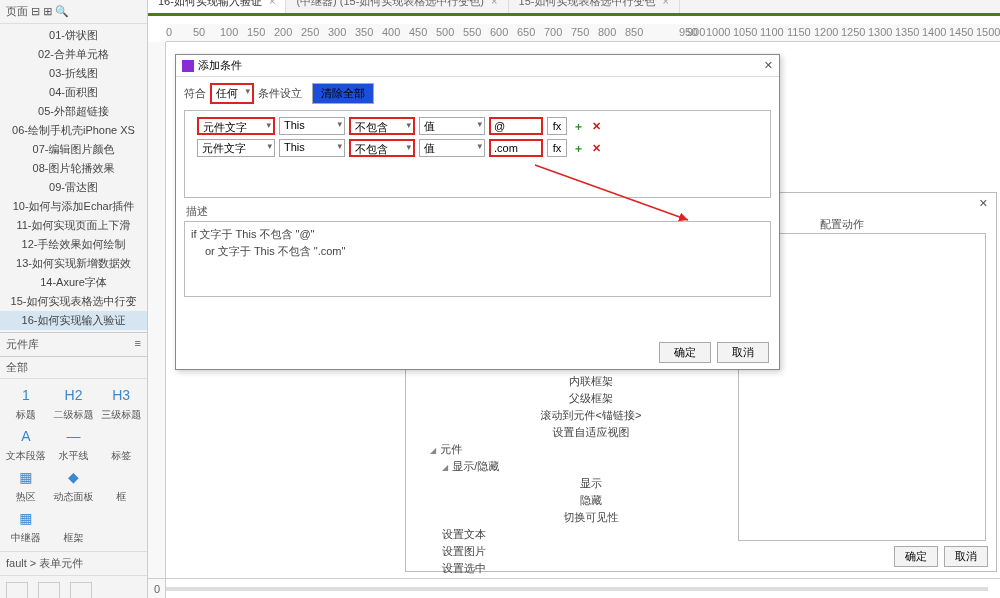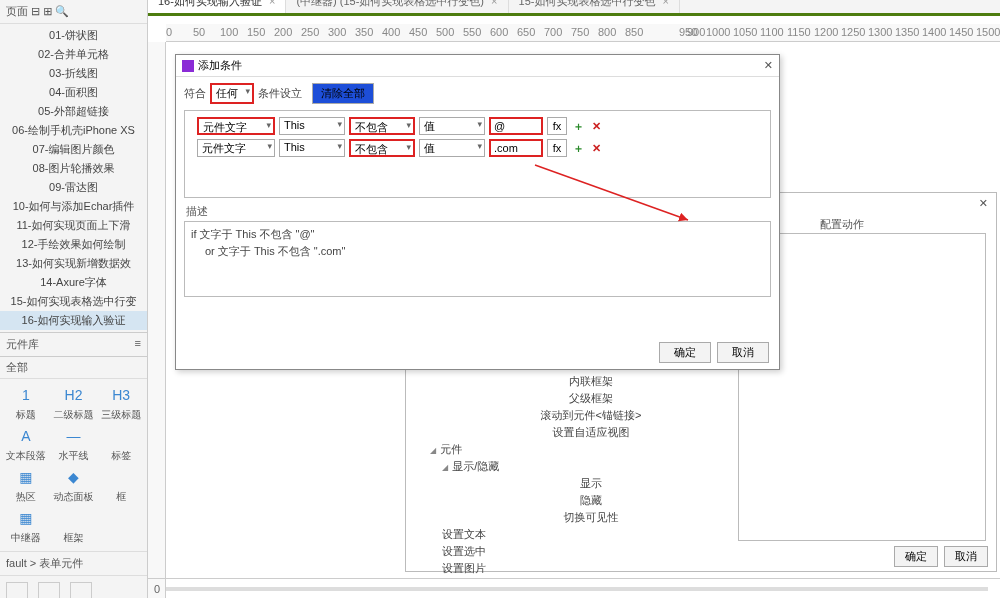--- a/index.html
+++ b/index.html
@@ -227,22 +227,22 @@
       <div class="ai lvl3">内联框架</div>
       <div class="ai lvl3">父级框架</div>
       <div class="ai lvl3">滚动到元件&lt;锚链接&gt;</div>
       <div class="ai lvl3">设置自适应视图</div>
       <div class="ai lvl1 caret open">元件</div>
       <div class="ai lvl2 caret open">显示/隐藏</div>
       <div class="ai lvl3">显示</div>
       <div class="ai lvl3">隐藏</div>
       <div class="ai lvl3">切换可见性</div>
       <div class="ai lvl2">设置文本</div>
+      <div class="ai lvl2">设置图片</div>
       <div class="ai lvl2">设置选中</div>
-      <div class="ai lvl2">设置图片</div>
     </div>
   <div class="action-footer">
     <button>确定</button>
     <button>取消</button>
   </div>
 </div>
 
 <div class="dialog">
   <div class="dialog-title">
     <span class="ticon"></span>

